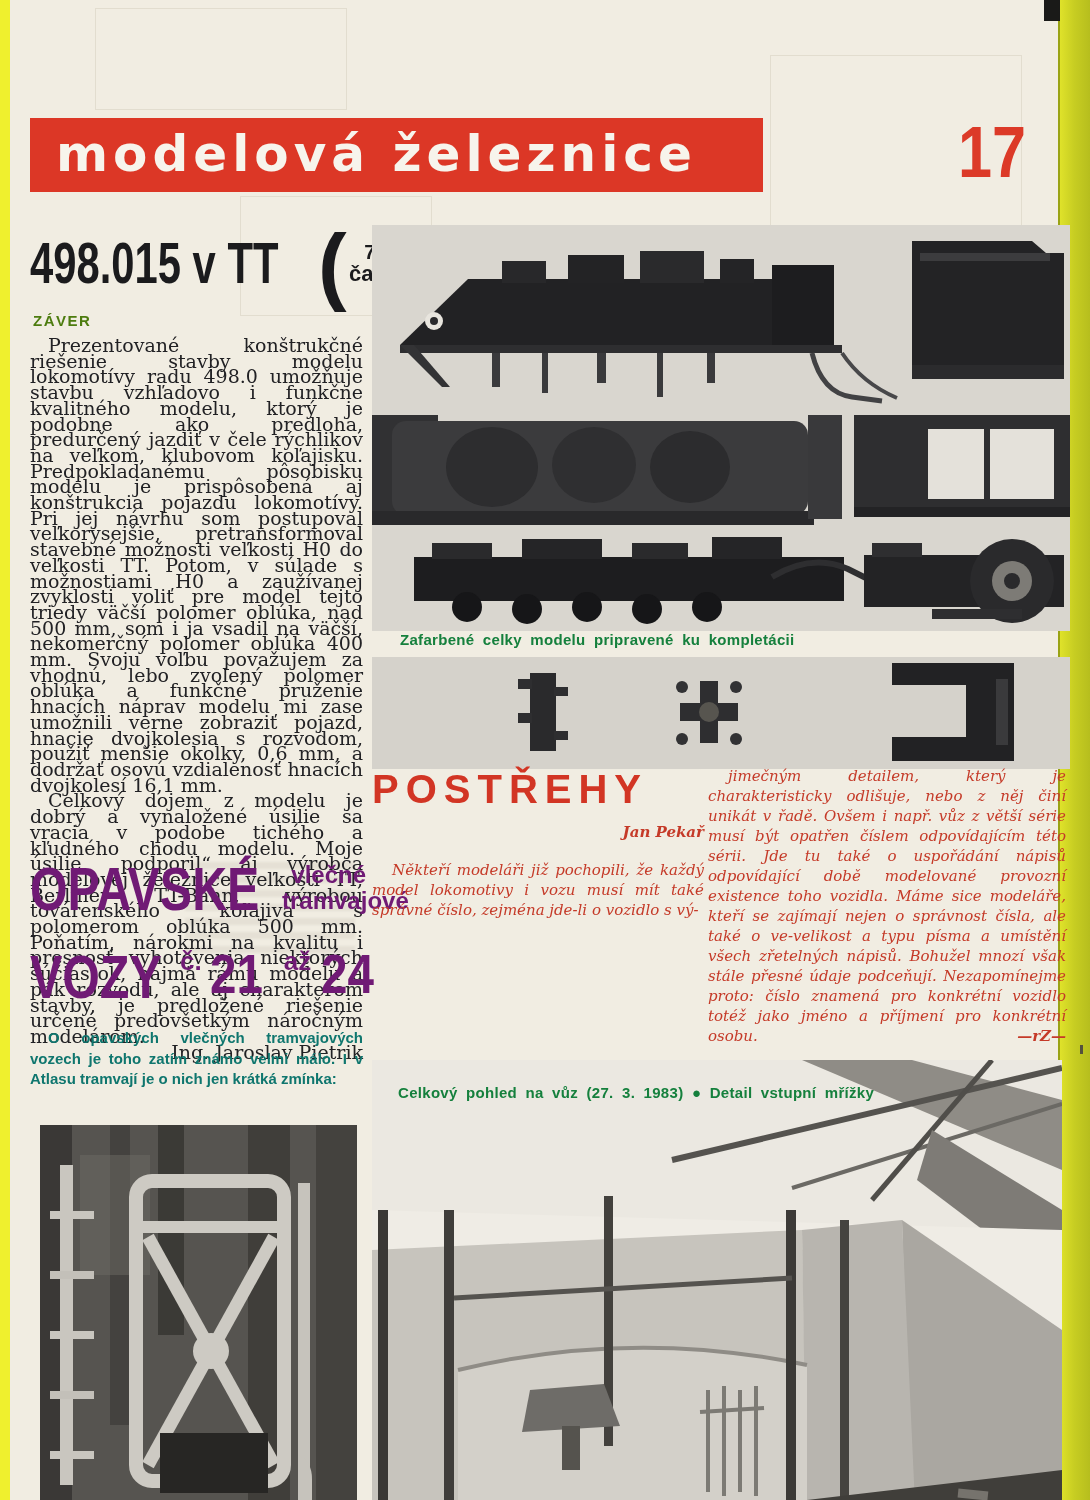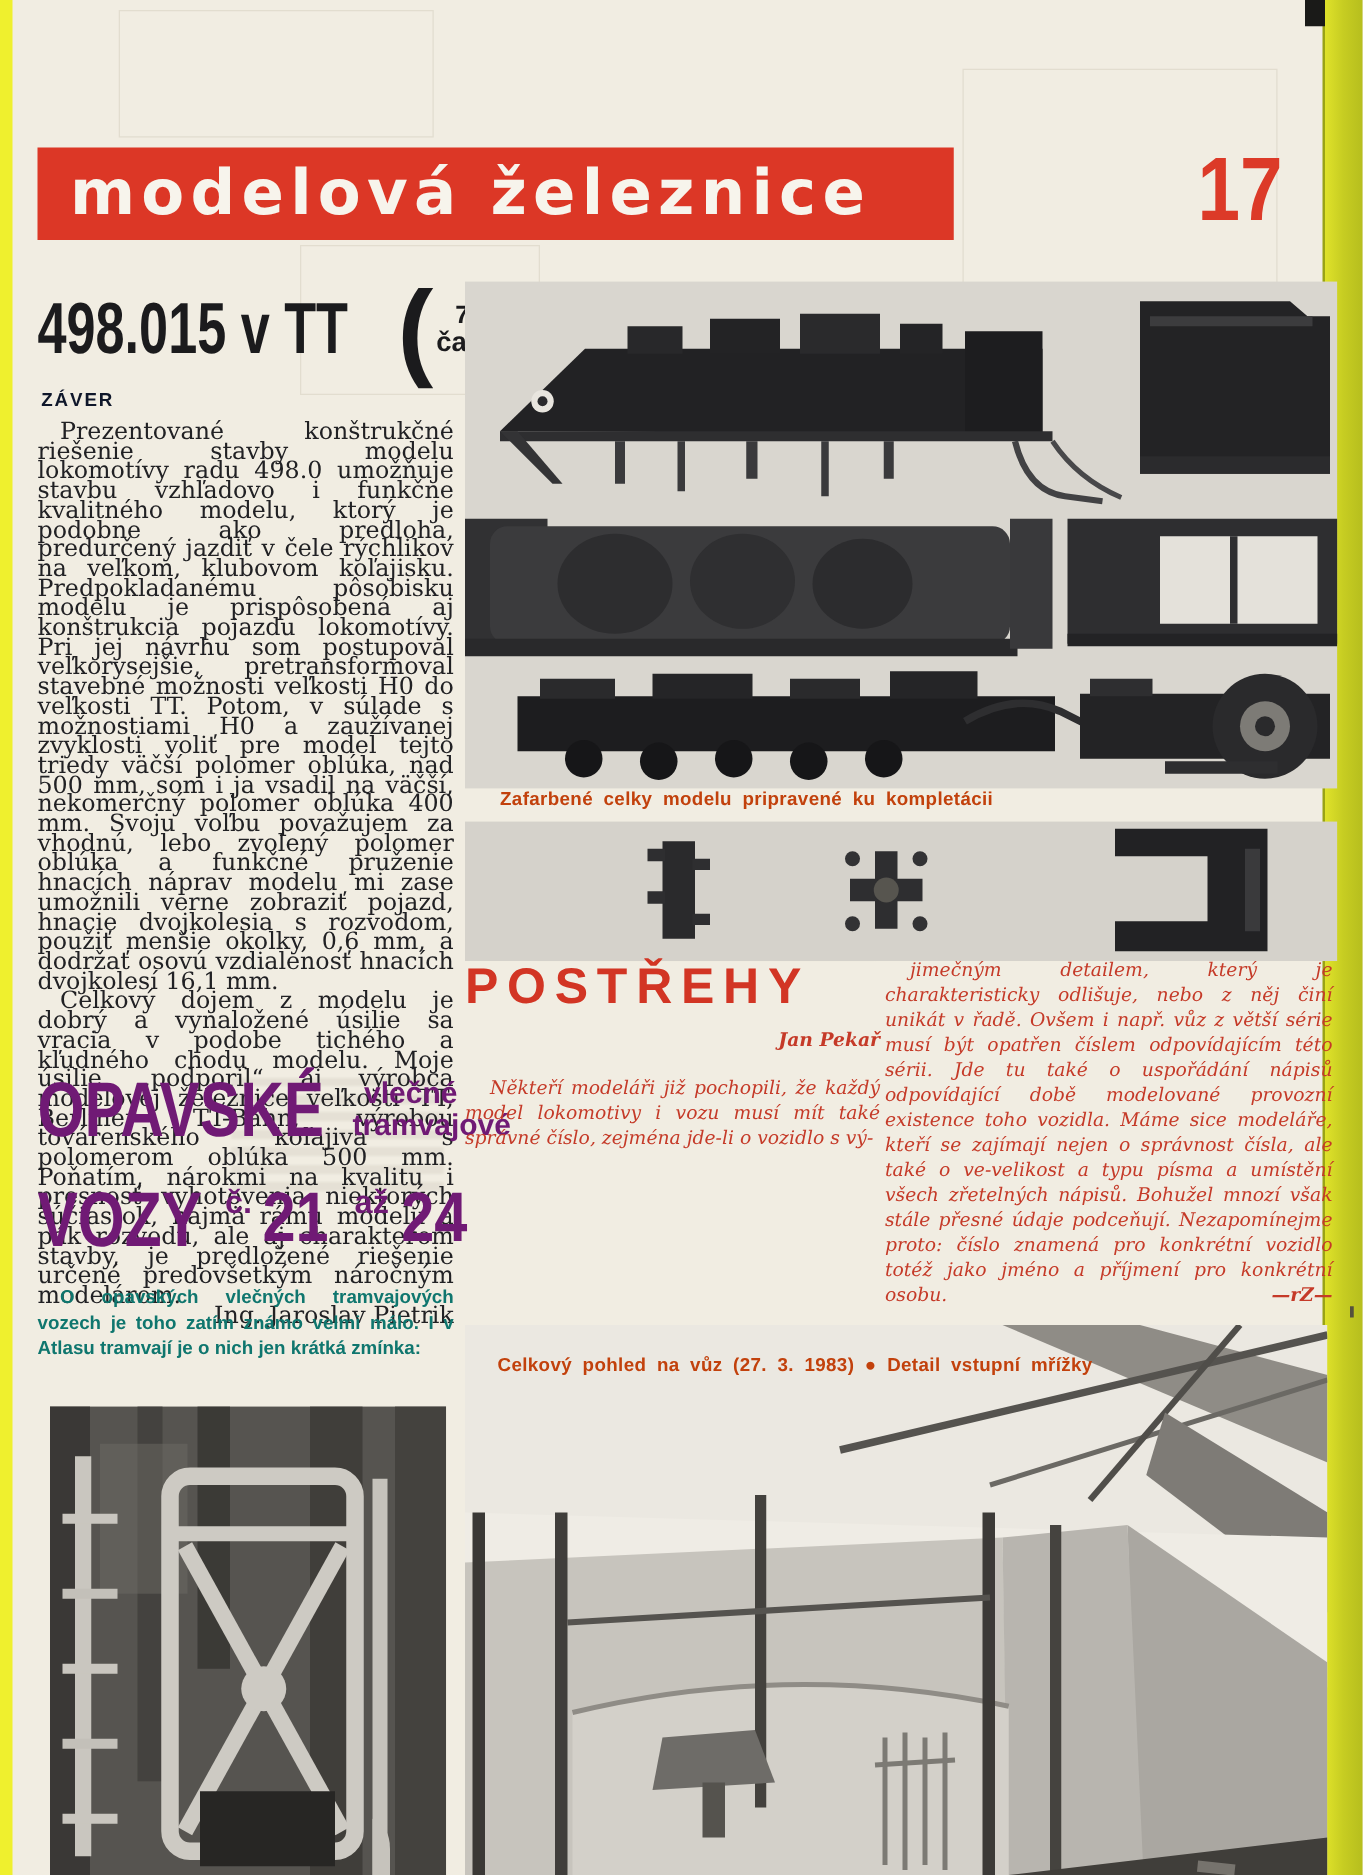--- a/index.html
+++ b/index.html
@@ -29,21 +29,21 @@
       font-family:"Liberation Sans",sans-serif;}
 
   
   .tt-title{left:30px;top:234px;font-size:58px;line-height:58px;font-weight:800;
       color:#1b1b1d;transform:scaleX(.72);transform-origin:left top;white-space:nowrap;}
   .paren-group{left:318px;top:226px;display:flex;align-items:center;color:#1b1b1d;}
   .paren{font-size:86px;line-height:76px;font-weight:600;}
   .paren-stack{width:52px;text-align:center;font-weight:800;}
   .paren-stack .n{font-size:20px;line-height:20px;}
   .paren-stack .w{font-size:22px;line-height:24px;}
-  .zaver{left:33px;top:312px;font-size:15px;font-weight:700;letter-spacing:1.5px;color:#0f172a;}
+  .zaver{left:33px;top:312px;font-size:15px;font-weight:700;letter-spacing:1.5px;color:#4d7c0f;}
 
   
   .col1{left:30px;top:338px;width:333px;color:#212124;
       font-family:"DejaVu Serif",serif;font-size:19px;line-height:15.7px;text-align:justify;}
   .col1 p{margin:0;text-indent:18px;}
   .byline1{text-align:right;font-weight:400;margin-top:3px;text-indent:0!important;}
 
   
   .opavske{left:30px;top:858px;width:336px;color:#701a75;}
   .op-row1{display:flex;align-items:flex-start;height:76px;}
@@ -59,21 +59,21 @@
   .op-num{font-size:56px;line-height:56px;font-weight:800;transform:scaleX(.85);
       transform-origin:left bottom;white-space:nowrap;}
   .op-num-box{width:60px;}
   .op-az{font-size:26px;font-weight:700;margin:0 10px 0 14px;}
 
   .para-cz{left:30px;top:1028px;width:333px;font-size:15px;line-height:20.5px;
       font-weight:700;color:#0f766e;text-align:justify;}
   .para-cz p{margin:0;text-indent:18px;}
 
   
-  .caption{font-size:15px;font-weight:700;color:#c2410c;word-spacing:4px;letter-spacing:.3px;}
+  .caption{font-size:15px;font-weight:700;color:#15803d;word-spacing:4px;letter-spacing:.3px;}
   .caption1{left:400px;top:631px;}
   .cap-tram{left:26px;top:24px;position:absolute;}
 
   
   .postrehy-title{left:372px;top:768px;font-size:40px;line-height:42px;font-weight:800;
       color:#d23524;letter-spacing:7px;}
   .redcol{font-family:"DejaVu Serif",serif;font-style:italic;color:#c53a28;
       font-size:15px;line-height:20px;text-align:justify;}
   .redcol p{margin:0;text-indent:20px;}
   .redcol .gap{margin-top:18px;}

